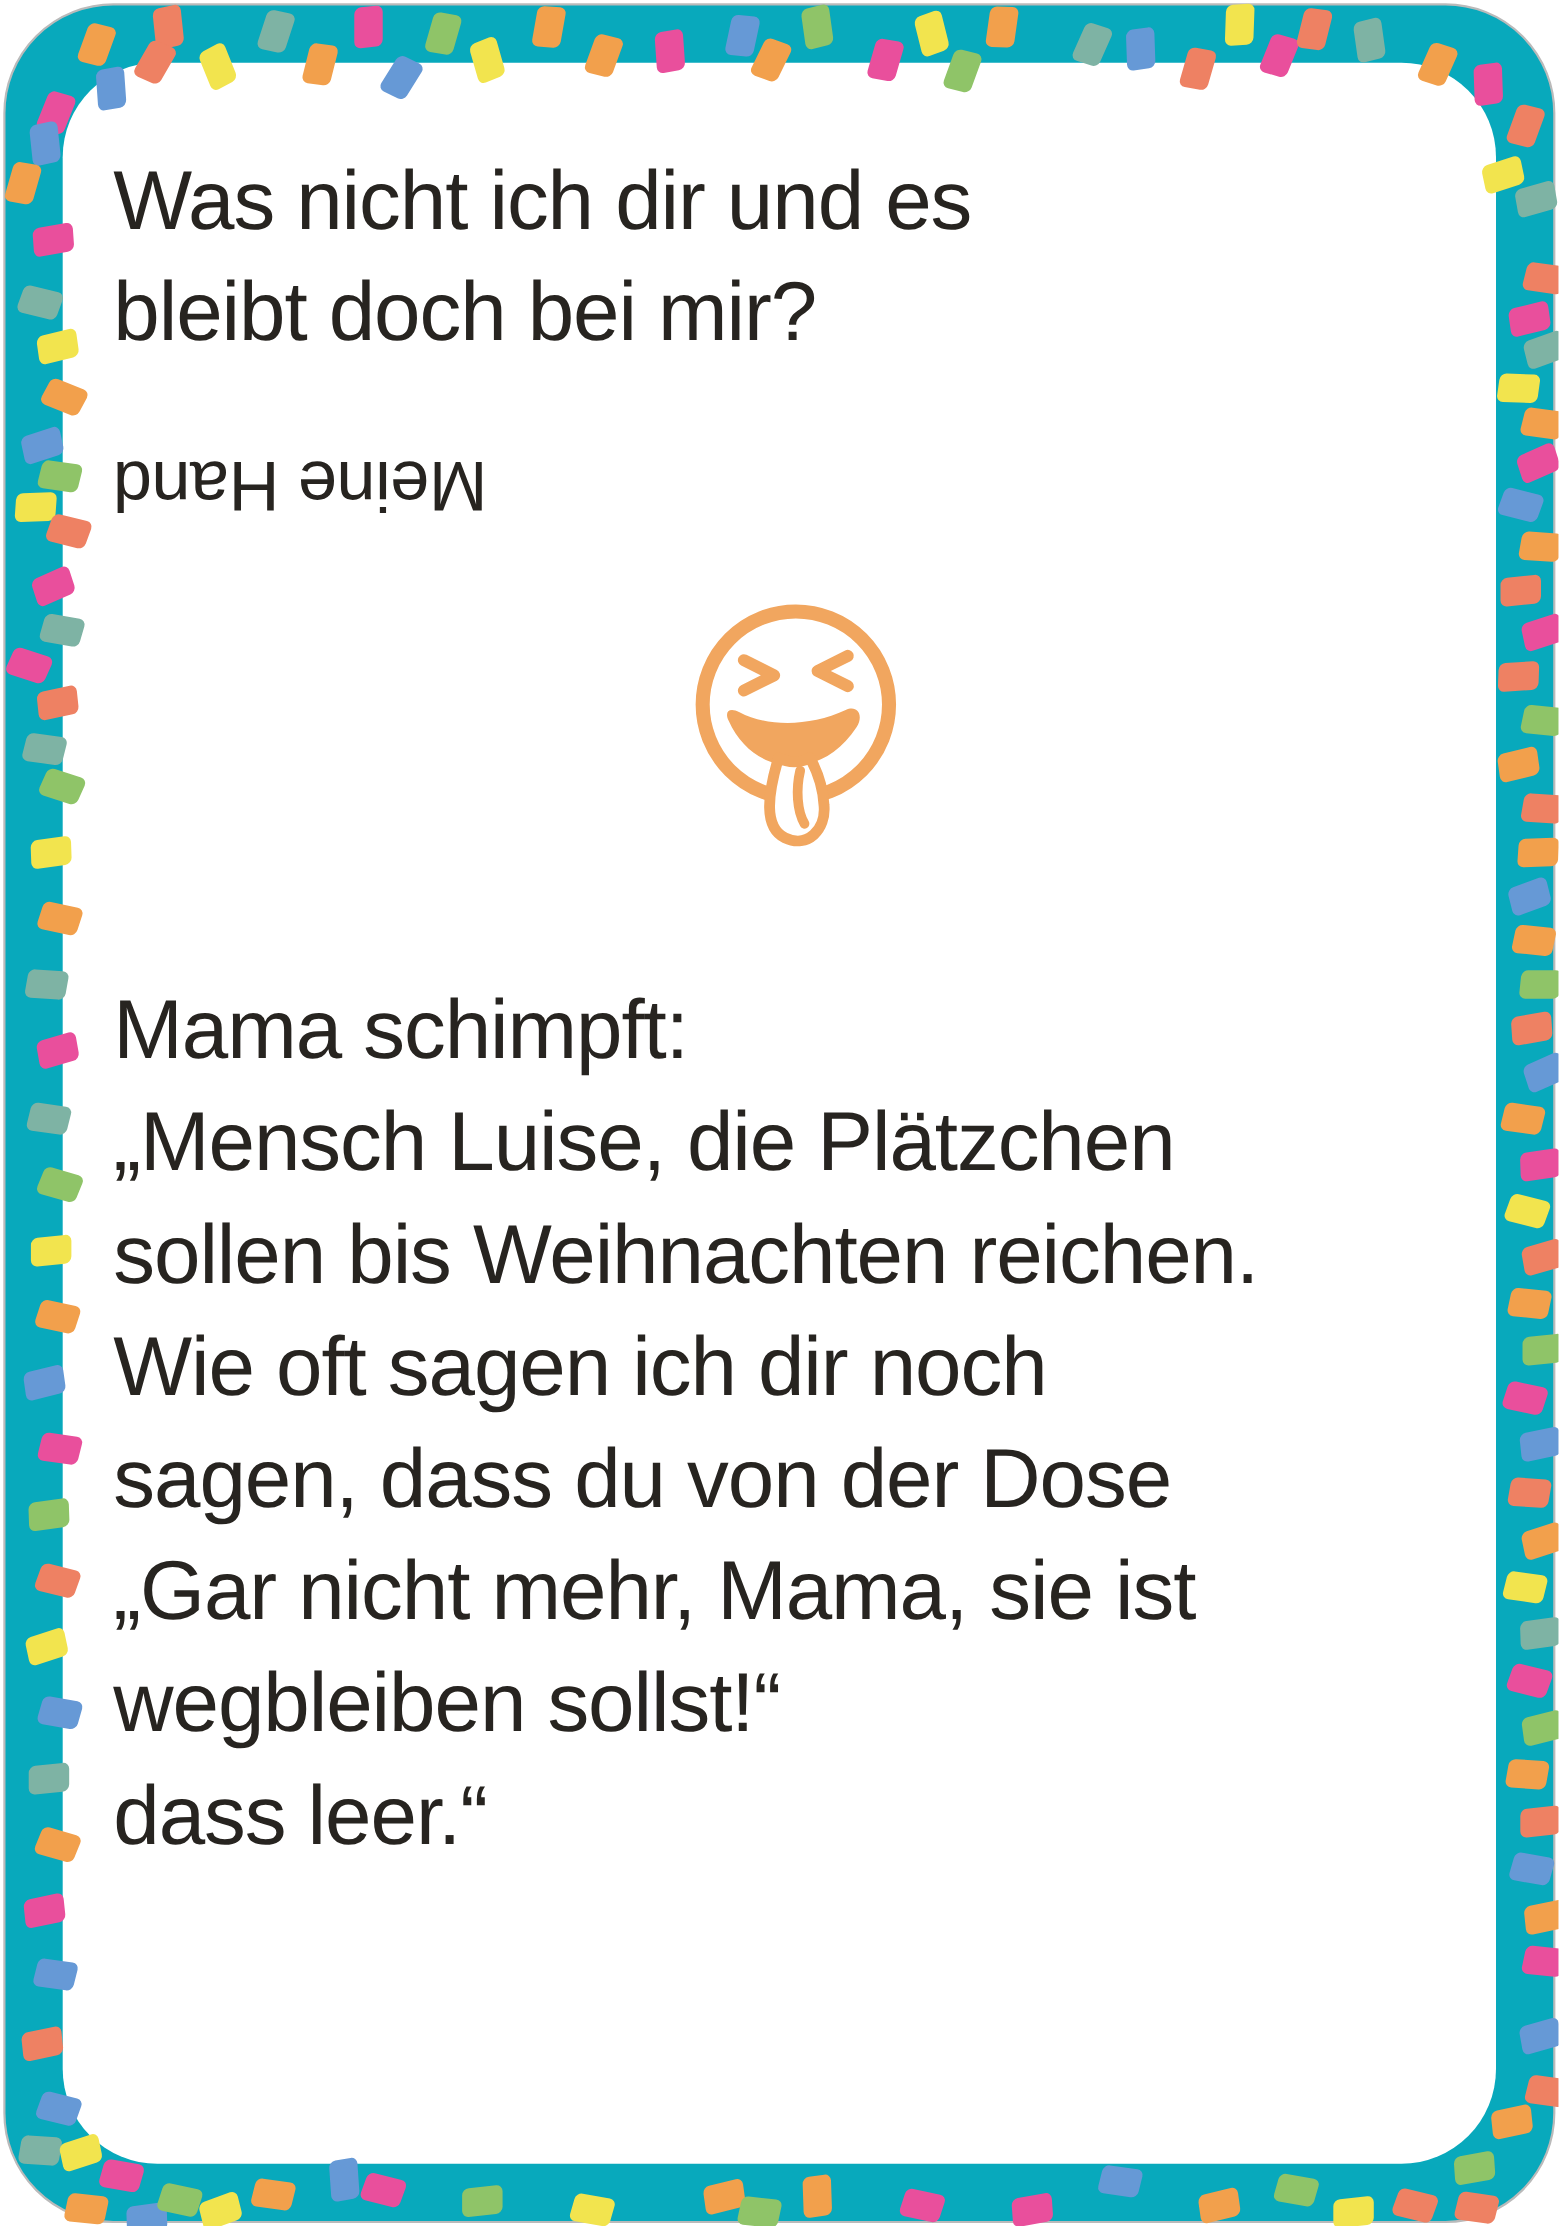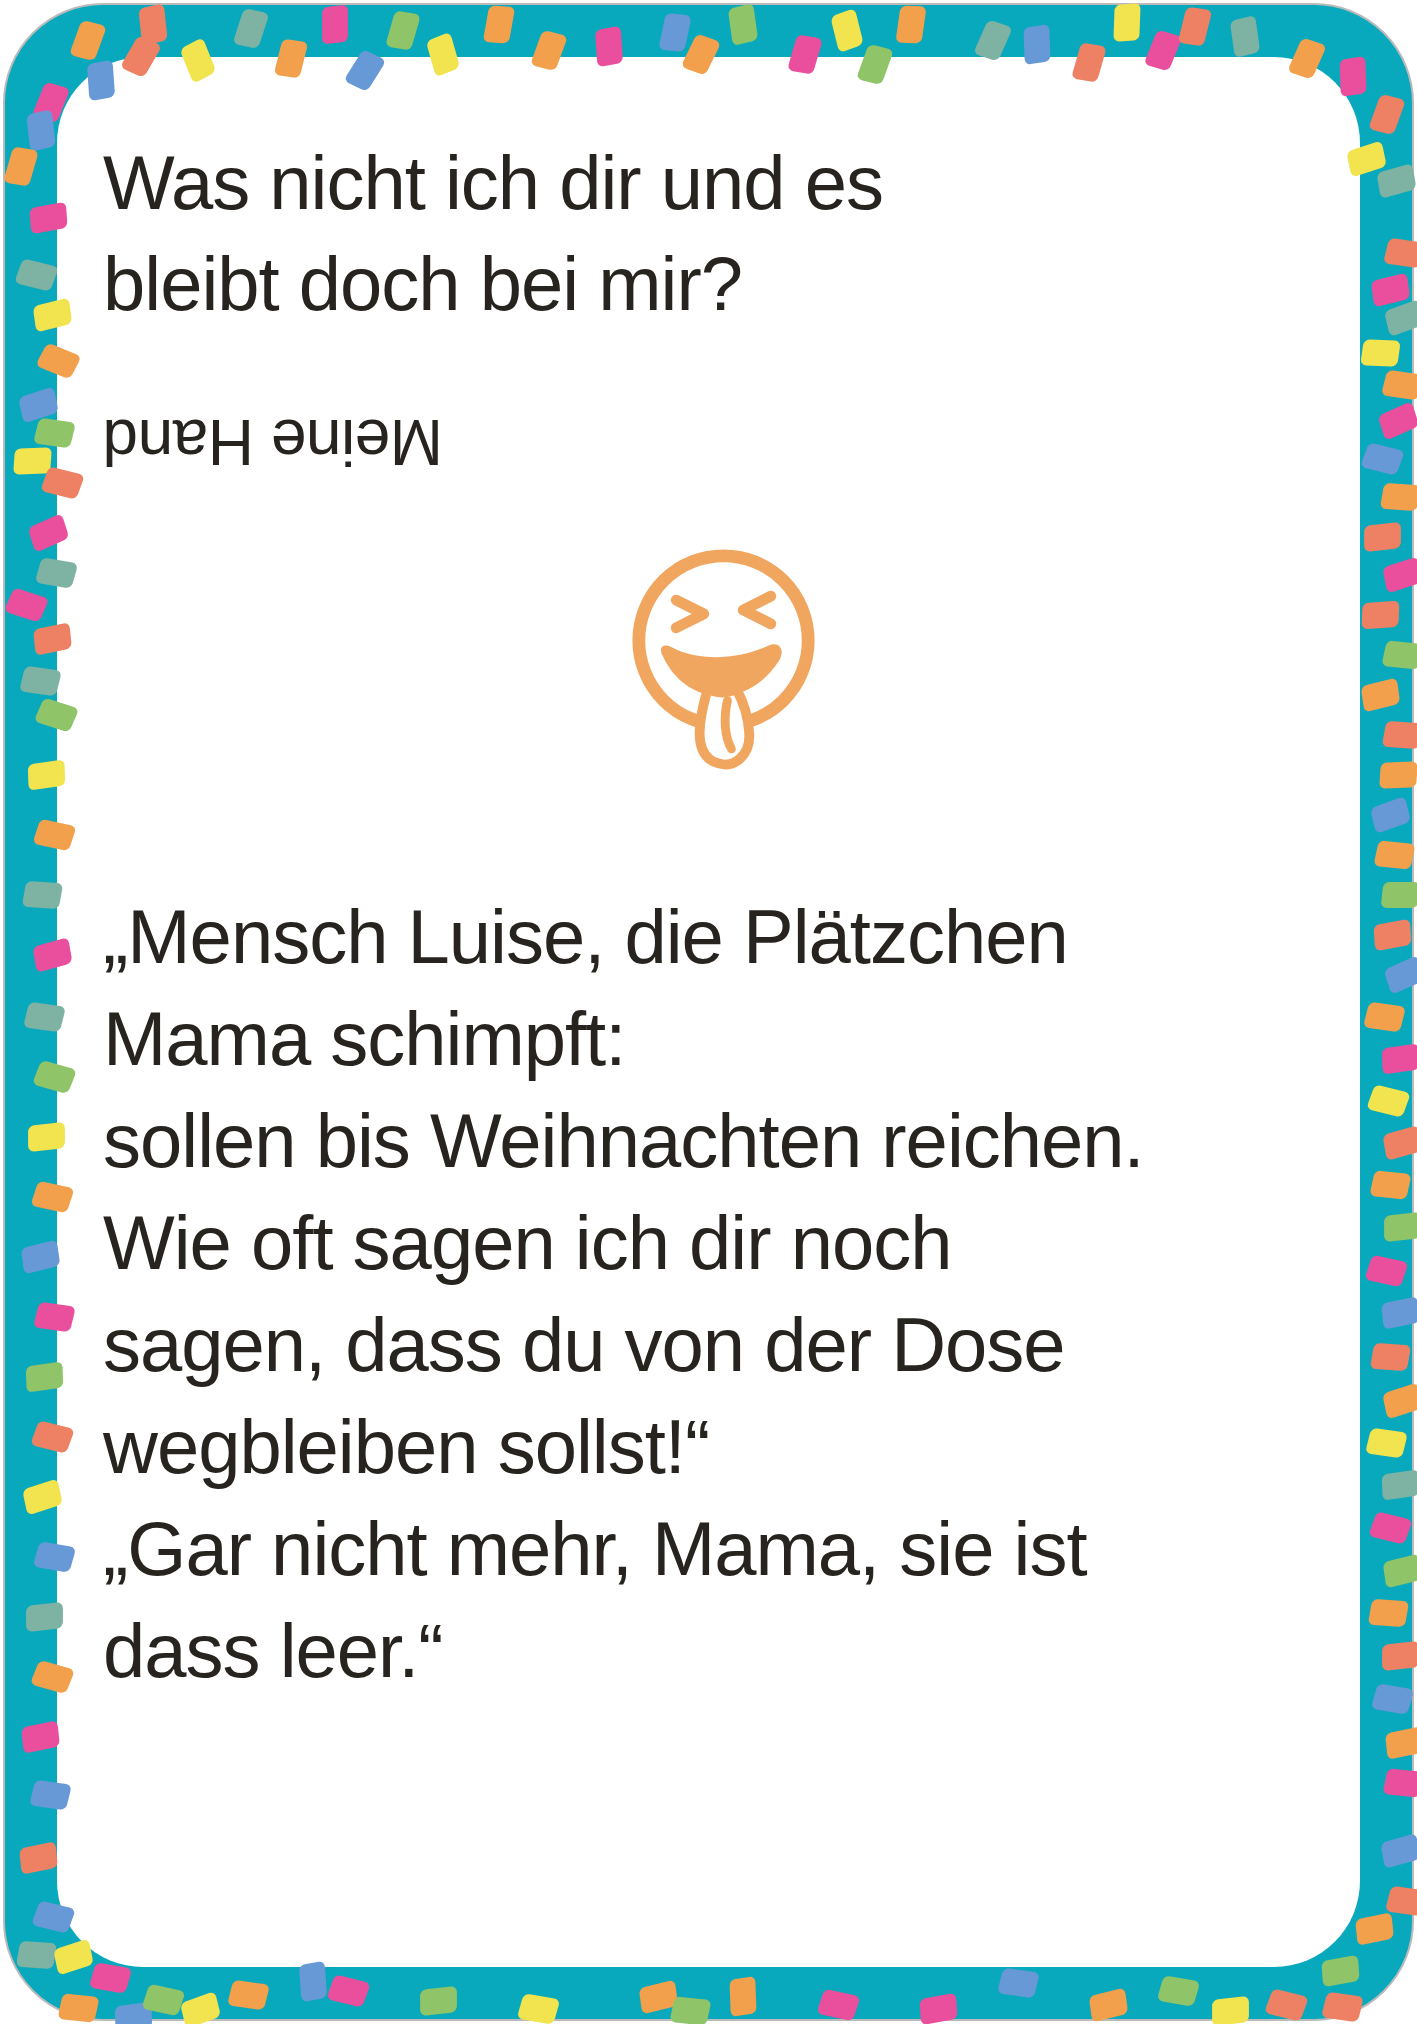--- a/index.html
+++ b/index.html
@@ -224,24 +224,24 @@
       <polyline points="52,56 80,70 52,84" fill="none" stroke="currentColor" stroke-width="11" stroke-linecap="round" stroke-linejoin="round"></polyline>
       <polyline points="148,52 120,66 148,80" fill="none" stroke="currentColor" stroke-width="11" stroke-linecap="round" stroke-linejoin="round"></polyline>
       <path d="M38,112 C60,162 122,170 156,118 C163,107 157,97 146,102
                C112,118 72,117 48,104 C38,99 34,104 38,112 Z" fill="currentColor"></path>
       <path d="M84,146 C74,180 70,210 90,220 C111,230 128,212 126,190
                C125,172 119,157 113,146 C104,151 93,151 84,146 Z" fill="#ffffff" stroke="currentColor" stroke-width="10" stroke-linecap="round" stroke-linejoin="round"></path>
       <path d="M104,158 C100,175 101,195 108,207" fill="none" stroke="currentColor" stroke-width="9" stroke-linecap="round"></path>
     </svg>
 
     <div class="joke">
+      <div>Mama schimpft:</div>
       <div>„Mensch Luise, die Plätzchen</div>
-      <div>Mama schimpft:</div>
       <div>sollen bis Weihnachten reichen.</div>
       <div>Wie oft sagen ich dir noch</div>
       <div>sagen, dass du von der Dose</div>
+      <div>„Gar nicht mehr, Mama, sie ist</div>
       <div>wegbleiben sollst!“</div>
-      <div>„Gar nicht mehr, Mama, sie ist</div>
       <div>dass leer.“</div>
     </div>
 
   </div>
 </div>
 
 </body></html>

